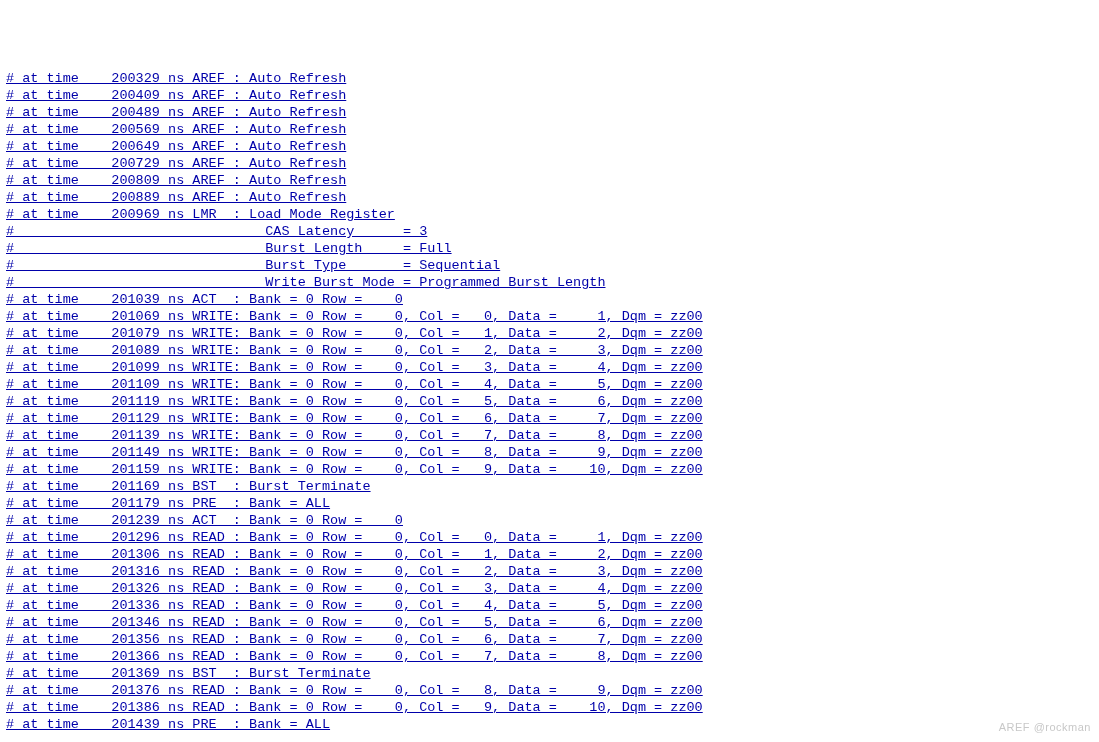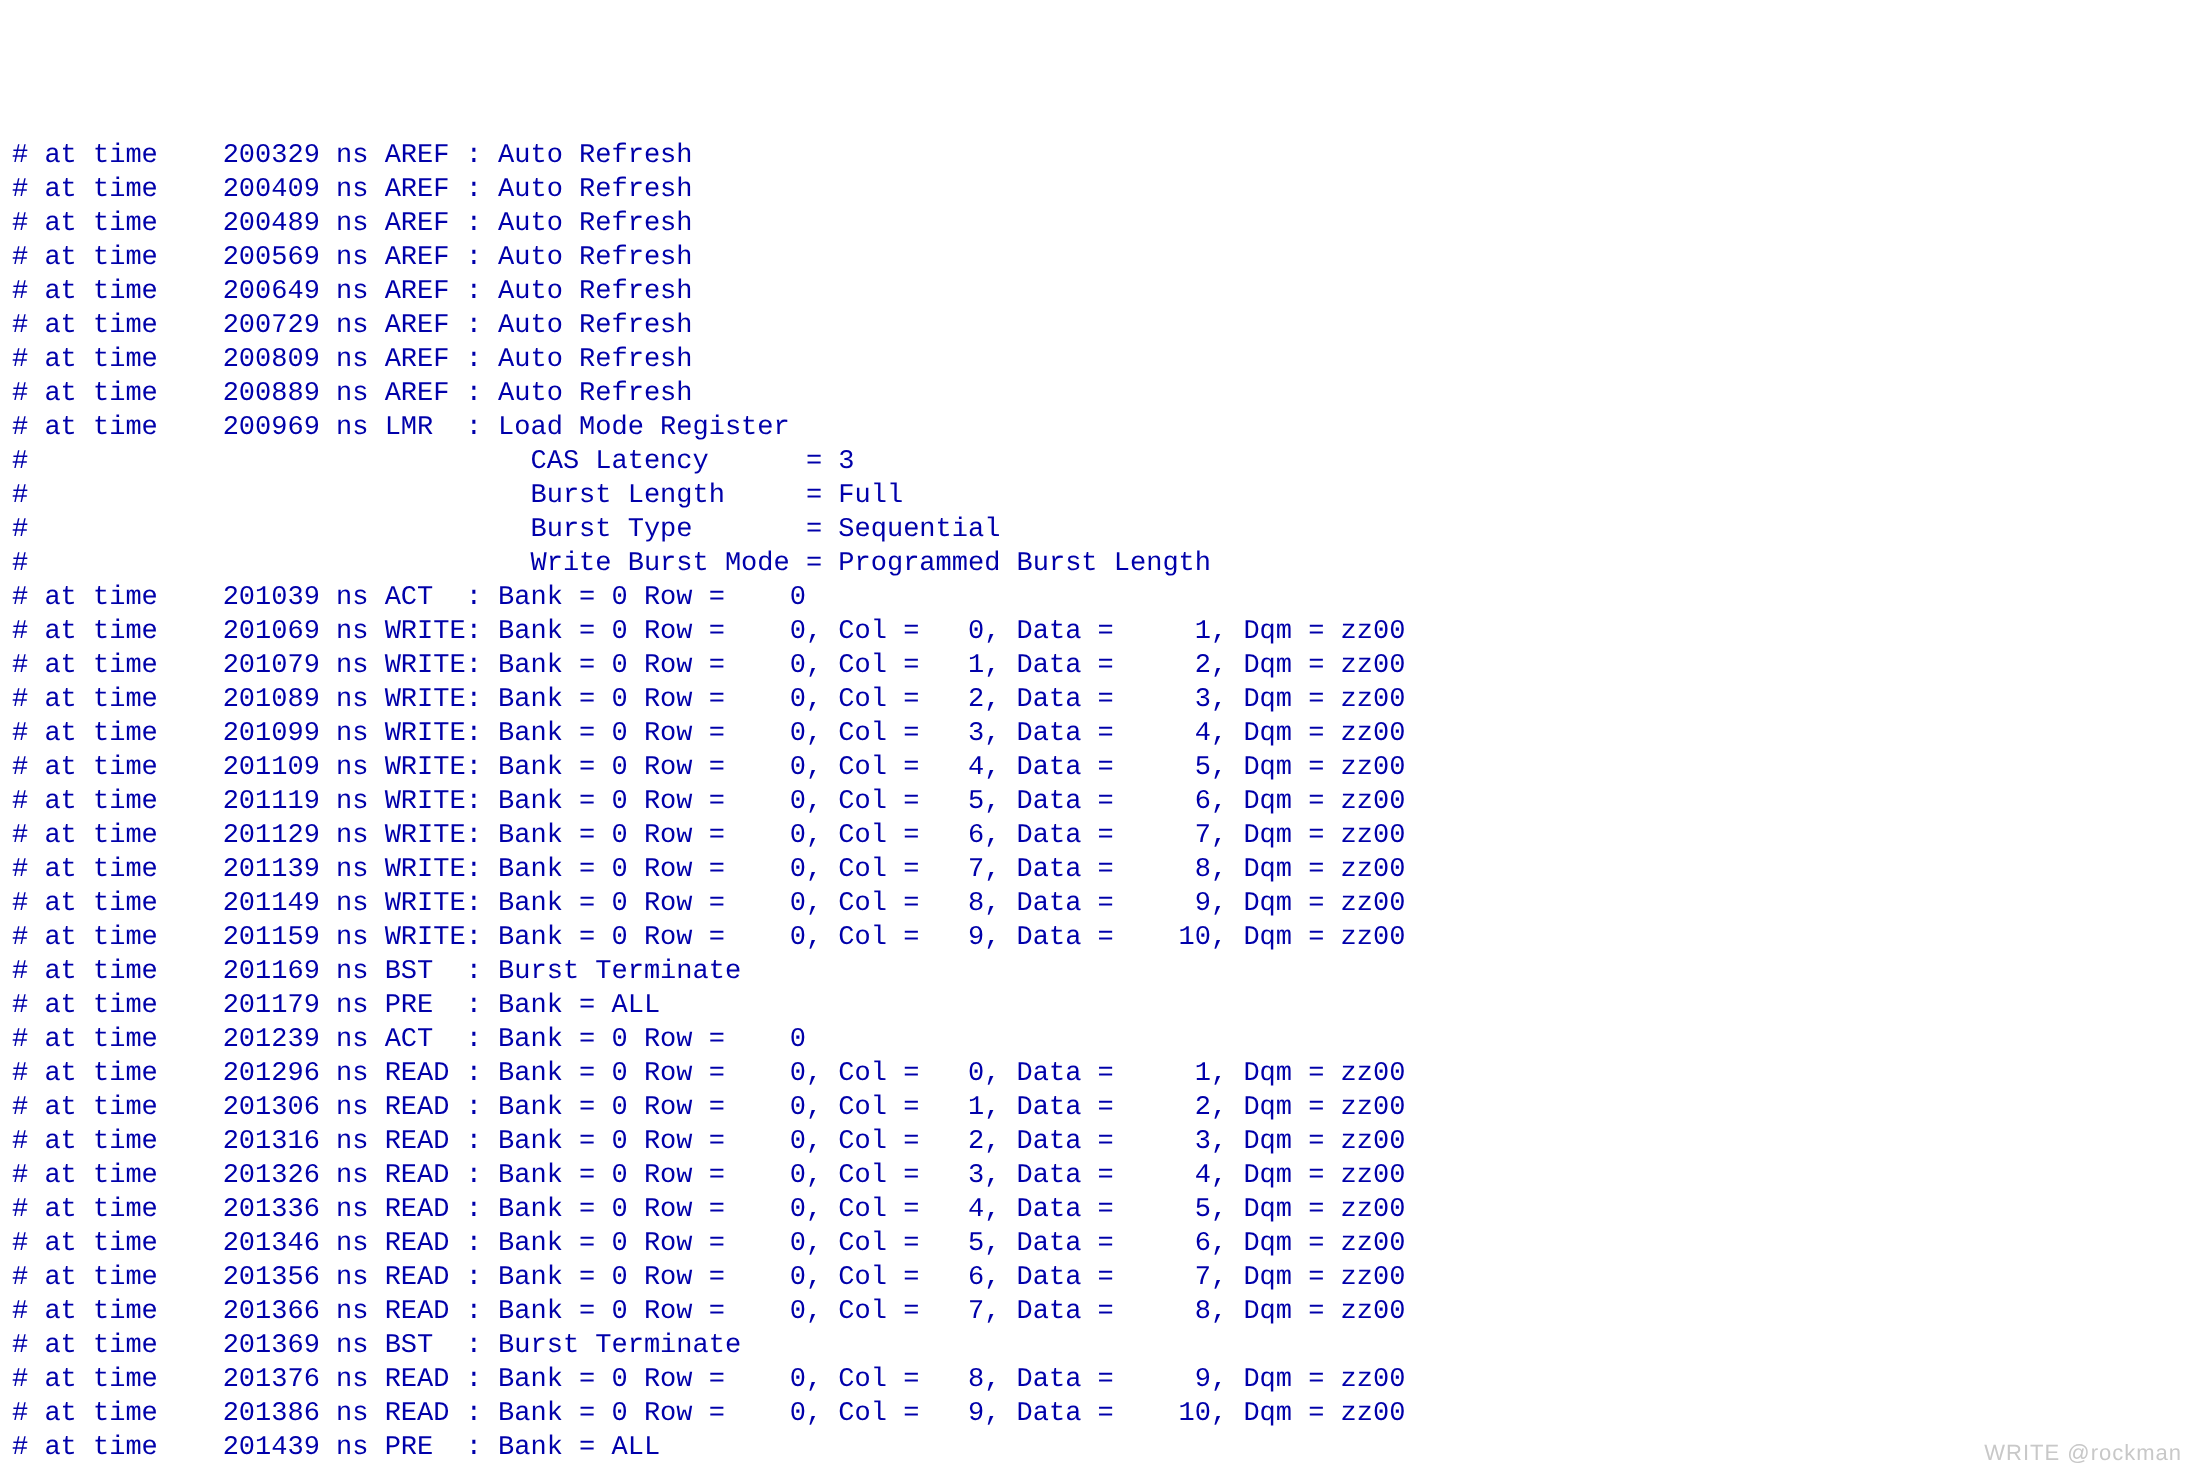--- a/index.html
+++ b/index.html
@@ -10,34 +10,34 @@
     font-size: 13.5px;
     line-height: 17px;
     color: #0000AA;
     white-space: pre;
     overflow: hidden;
     width: 1099px;
     height: 742px;
     box-sizing: border-box;
     position: relative;
   }
-  .line { white-space: pre; }
+  .line { white-space: pre; text-decoration: underline; }
   .watermark {
     position: absolute;
     right: 8px;
     bottom: 6px;
     color: #c8c8c8;
     font-family: Arial, sans-serif;
     font-size: 11px;
     letter-spacing: 0.5px;
     pointer-events: none;
   }
 </style>
 </head>
 <body>
 
 
 
 <div id="log"><div class="line"># at time    200329 ns AREF : Auto Refresh</div><div class="line"># at time    200409 ns AREF : Auto Refresh</div><div class="line"># at time    200489 ns AREF : Auto Refresh</div><div class="line"># at time    200569 ns AREF : Auto Refresh</div><div class="line"># at time    200649 ns AREF : Auto Refresh</div><div class="line"># at time    200729 ns AREF : Auto Refresh</div><div class="line"># at time    200809 ns AREF : Auto Refresh</div><div class="line"># at time    200889 ns AREF : Auto Refresh</div><div class="line"># at time    200969 ns LMR  : Load Mode Register</div><div class="line">#                               CAS Latency      = 3</div><div class="line">#                               Burst Length     = Full</div><div class="line">#                               Burst Type       = Sequential</div><div class="line">#                               Write Burst Mode = Programmed Burst Length</div><div class="line"># at time    201039 ns ACT  : Bank = 0 Row =    0</div><div class="line"># at time    201069 ns WRITE: Bank = 0 Row =    0, Col =   0, Data =     1, Dqm = zz00</div><div class="line"># at time    201079 ns WRITE: Bank = 0 Row =    0, Col =   1, Data =     2, Dqm = zz00</div><div class="line"># at time    201089 ns WRITE: Bank = 0 Row =    0, Col =   2, Data =     3, Dqm = zz00</div><div class="line"># at time    201099 ns WRITE: Bank = 0 Row =    0, Col =   3, Data =     4, Dqm = zz00</div><div class="line"># at time    201109 ns WRITE: Bank = 0 Row =    0, Col =   4, Data =     5, Dqm = zz00</div><div class="line"># at time    201119 ns WRITE: Bank = 0 Row =    0, Col =   5, Data =     6, Dqm = zz00</div><div class="line"># at time    201129 ns WRITE: Bank = 0 Row =    0, Col =   6, Data =     7, Dqm = zz00</div><div class="line"># at time    201139 ns WRITE: Bank = 0 Row =    0, Col =   7, Data =     8, Dqm = zz00</div><div class="line"># at time    201149 ns WRITE: Bank = 0 Row =    0, Col =   8, Data =     9, Dqm = zz00</div><div class="line"># at time    201159 ns WRITE: Bank = 0 Row =    0, Col =   9, Data =    10, Dqm = zz00</div><div class="line"># at time    201169 ns BST  : Burst Terminate</div><div class="line"># at time    201179 ns PRE  : Bank = ALL</div><div class="line"># at time    201239 ns ACT  : Bank = 0 Row =    0</div><div class="line"># at time    201296 ns READ : Bank = 0 Row =    0, Col =   0, Data =     1, Dqm = zz00</div><div class="line"># at time    201306 ns READ : Bank = 0 Row =    0, Col =   1, Data =     2, Dqm = zz00</div><div class="line"># at time    201316 ns READ : Bank = 0 Row =    0, Col =   2, Data =     3, Dqm = zz00</div><div class="line"># at time    201326 ns READ : Bank = 0 Row =    0, Col =   3, Data =     4, Dqm = zz00</div><div class="line"># at time    201336 ns READ : Bank = 0 Row =    0, Col =   4, Data =     5, Dqm = zz00</div><div class="line"># at time    201346 ns READ : Bank = 0 Row =    0, Col =   5, Data =     6, Dqm = zz00</div><div class="line"># at time    201356 ns READ : Bank = 0 Row =    0, Col =   6, Data =     7, Dqm = zz00</div><div class="line"># at time    201366 ns READ : Bank = 0 Row =    0, Col =   7, Data =     8, Dqm = zz00</div><div class="line"># at time    201369 ns BST  : Burst Terminate</div><div class="line"># at time    201376 ns READ : Bank = 0 Row =    0, Col =   8, Data =     9, Dqm = zz00</div><div class="line"># at time    201386 ns READ : Bank = 0 Row =    0, Col =   9, Data =    10, Dqm = zz00</div><div class="line"># at time    201439 ns PRE  : Bank = ALL</div></div>
-<div class="watermark">WRITE @rockman</div>
+<div class="watermark">AREF @rockman</div>
 
 
 
 
 </body></html>

